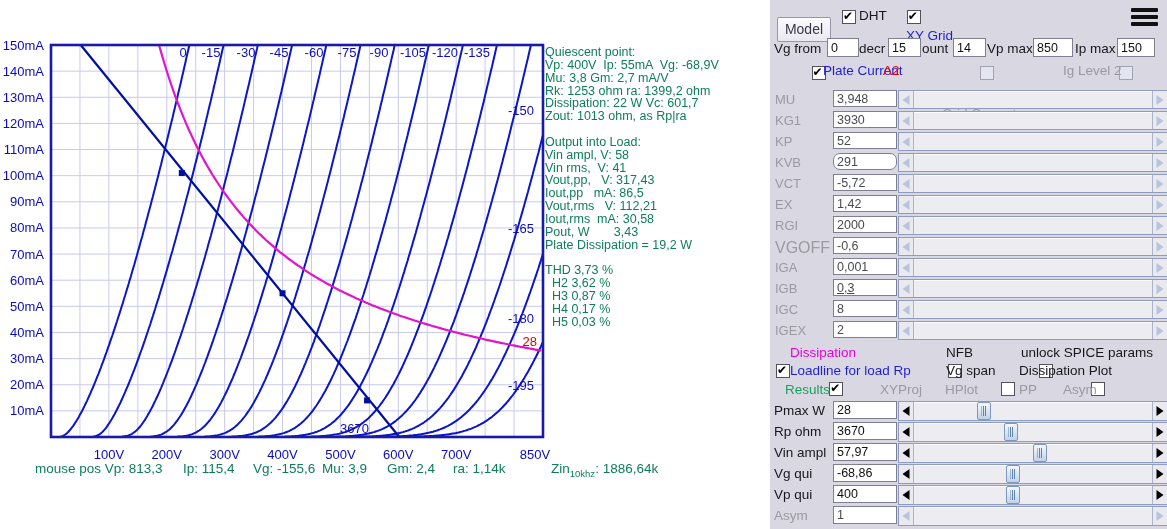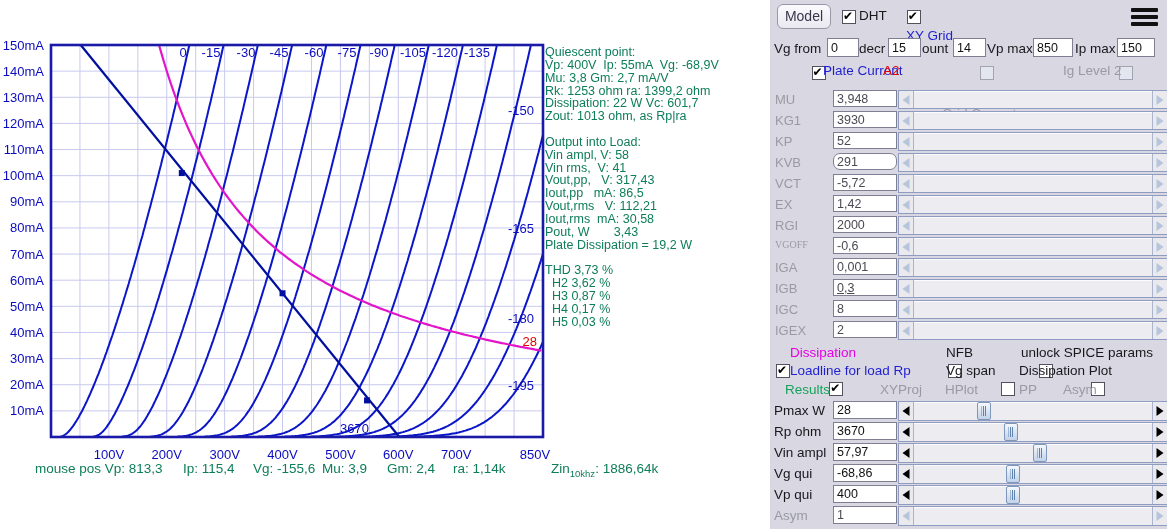--- a/index.html
+++ b/index.html
@@ -151,21 +151,21 @@
   <span class="seg" style="left:183px">Ip: 115,4</span>
   <span class="seg" style="left:253px">Vg: -155,6</span>
   <span class="seg" style="left:322px">Mu: 3,9</span>
   <span class="seg" style="left:387px">Gm: 2,4</span>
   <span class="seg" style="left:453px">ra: 1,14k</span>
   <span class="seg" style="left:551px"><span>Zin</span><sub>10khz</sub><span>: 1886,64k</span></span>
 </div>
 
 <div id="right-panel">
 
-  <div class="btn abs" style="left:7px;top:4px;width:52px;height:23px;border-radius:6px;">Model</div>
+  <div class="btn abs" style="left:7px;top:17px;width:52px;height:23px;">Model</div>
   <span class="cb checked abs" style="left:72px;top:9px;"></span>
   <span class="rowlbl" style="left:89px;top:8px;">DHT</span>
   <span class="cb checked abs" style="left:119px;top:9px;"></span>
   <span class="rowlbl lbl-blue" style="left:136px;top:8px;margin-top:20px;">XY Grid</span>
   <div id="menu-icon" class="abs" style="left:361px;top:8px;width:27px;">
       <div></div>
       <div></div>
       <div></div>
     </div>
 
@@ -249,21 +249,21 @@
       <div>
         <div class="rowlbl lbl-gray" style="left: 5px; top: 218px; font-size: 13px;">RGI</div>
         <input class="box gray" value="2000" style="left: 63px; top: 216px; width: 59px; height: 15px;">
         <div class="slider disabled" style="left: 128px; top: 216px; width: 268px; height: 17px;">
           <div class="sl-btn left"></div>
           <div class="sl-track"></div>
           <div class="sl-btn right"></div>
         </div>
       </div>
       <div>
-        <div class="rowlbl lbl-gray" style="left: 5px; top: 239px; font-size: 10px; font-family: Liberation Serif, serif;">VGOFF</div>
+        <div class="rowlbl lbl-gray" style="left: 5px; top: 239px; font-size: 16px;">VGOFF</div>
         <input class="box gray" value="-0,6" style="left: 63px; top: 237px; width: 59px; height: 15px;">
         <div class="slider disabled" style="left: 128px; top: 237px; width: 268px; height: 17px;">
           <div class="sl-btn left"></div>
           <div class="sl-track"></div>
           <div class="sl-btn right"></div>
         </div>
       </div>
       <div>
         <div class="rowlbl lbl-gray" style="left: 5px; top: 260px; font-size: 13px;">IGA</div>
         <input class="box gray" value="0,001" style="left: 63px; top: 258px; width: 59px; height: 15px;">

